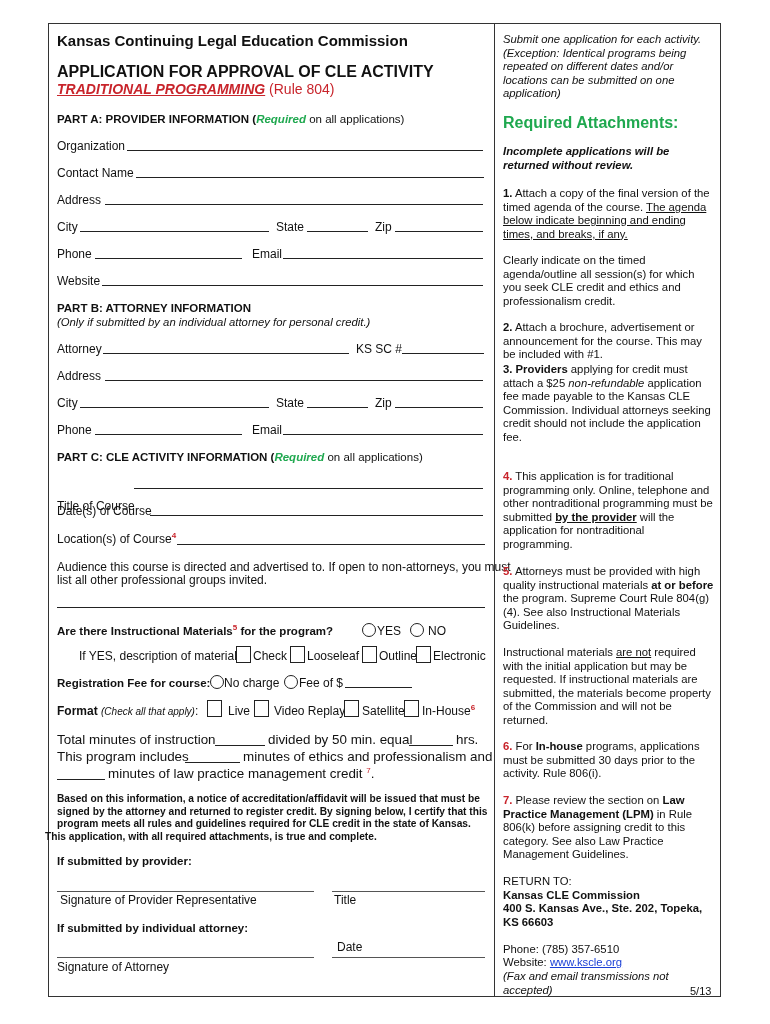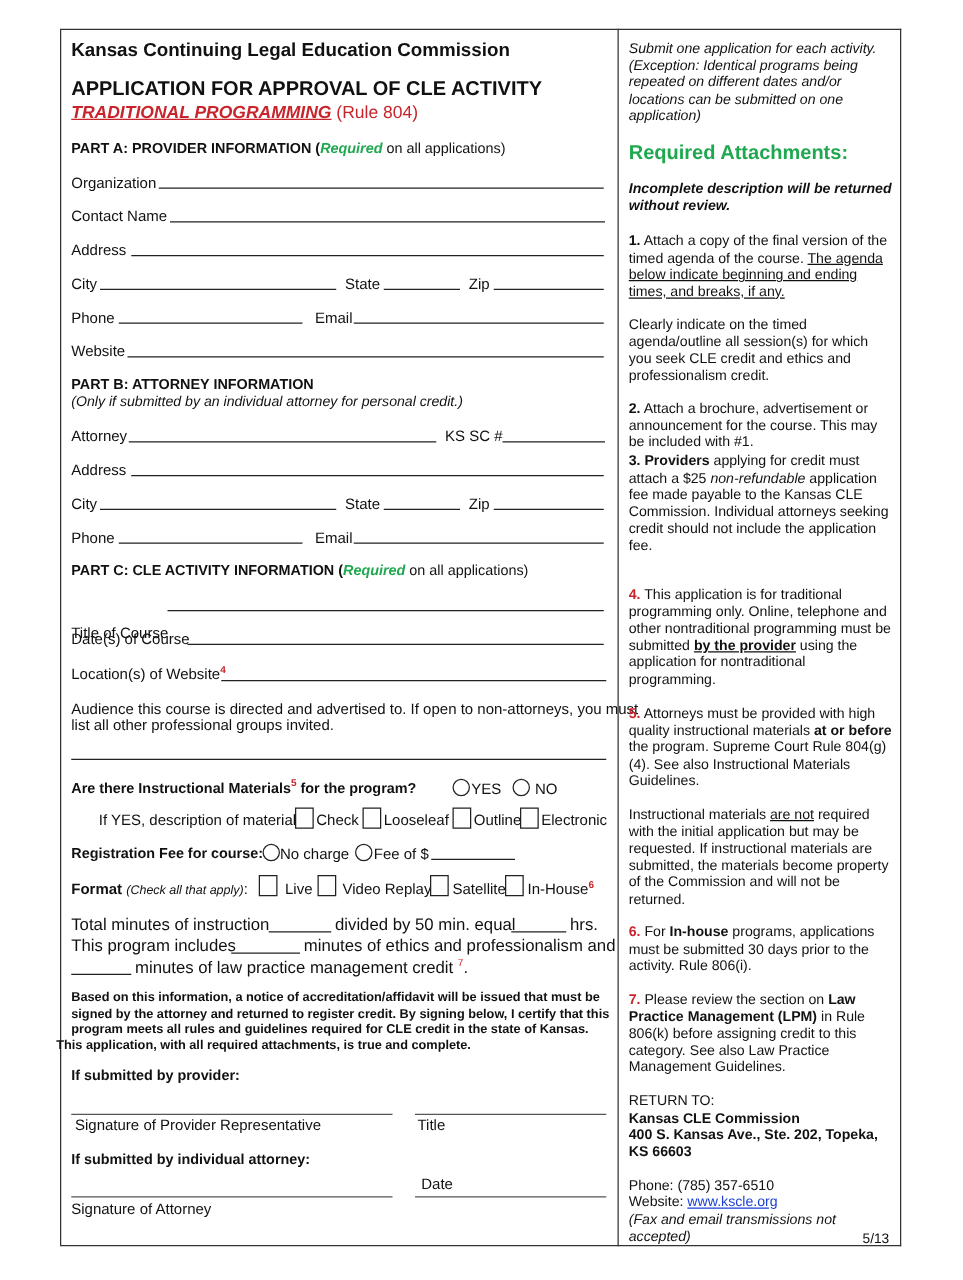--- a/index.html
+++ b/index.html
@@ -83,21 +83,21 @@
 <div class="line" style="left:283px;top:434px;width:200px;"></div>
 
 <div class="t bold" style="left:57px;top:450px;font-size:11.5px;"><span>PART C: CLE ACTIVITY INFORMATION (</span><span class="green it">Required</span><span style="font-weight:normal"> on all applications)</span></div>
 
 <div class="t" style="left:57px;top:477px;margin-top:22px;">Title of Course</div>
 <div class="line" style="left:134px;top:488px;width:349px;"></div>
 
 <div class="t" style="left:57px;top:504px;">Date(s) of Course</div>
 <div class="line" style="left:150px;top:515px;width:333px;"></div>
 
-<div class="t" style="left:57px;top:532px;"><span>Location(s) of Website</span><span class="sup red bold">4</span></div>
+<div class="t" style="left:57px;top:532px;"><span>Location(s) of Course</span><span class="sup red bold">4</span></div>
 <div class="line" style="left:177px;top:544px;width:308px;"></div>
 
 <div class="t" style="left:57px;top:560px;">Audience this course is directed and advertised to.  If open to non-attorneys, you must</div>
 <div class="t" style="left:57px;top:573px;">list all other professional groups invited.</div>
 <div class="line" style="left:57px;top:607px;width:428px;"></div>
 
 <div class="t bold" style="left:57px;top:624px;font-size:11.5px;"><span>Are there Instructional Materials</span><span class="sup red">5</span><span> for the program?</span></div>
 <div class="radio" style="left:362px;top:623px;"></div>
 <div class="t" style="left:377px;top:624px;">YES</div>
 <div class="radio" style="left:410px;top:623px;"></div>
@@ -155,30 +155,30 @@
 <div class="t" style="left:334px;top:893px;">Title</div>
 
 <div class="t bold" style="left:57px;top:921px;font-size:11.5px;">If submitted by individual attorney:</div>
 <div class="line" style="left:57px;top:957px;width:257px;border-bottom:1.5px solid #555;"></div>
 <div class="line" style="left:332px;top:957px;width:153px;border-bottom:1.5px solid #555;"></div>
 <div class="t" style="left:57px;top:960px;">Signature of Attorney</div>
 <div class="t" style="left:337px;top:940px;">Date</div>
 
 <div class="rt it" style="top:33px;">Submit one application for each activity. (Exception: Identical programs being repeated on different dates and/or locations can be submitted on one application)</div>
 <div class="rt green bold" style="top:114px;font-size:16px;line-height:18px;">Required Attachments:</div>
-<div class="rt it bold" style="top:145px;">Incomplete description will be returned without review.</div>
+<div class="rt it bold" style="top:145px;">Incomplete applications will be returned without review.</div>
 
 <div class="rt" style="top:187px;"><span class="bold">1.</span><span> Attach a copy of the final version of the timed agenda of the course.  </span><span class="u">The agenda below indicate beginning and ending times, and breaks, if any.</span></div>
 <div class="rt" style="top:254px;">Clearly indicate on the timed agenda/outline all session(s) for which you seek CLE credit and ethics and professionalism credit.</div>
 
 <div class="rt" style="top:321px;"><span class="bold">2.</span><span>  Attach a brochure, advertisement or announcement for the course.  This may be included with #1.</span></div>
 
 <div class="rt" style="top:363px;"><span class="bold">3.</span><span class="bold">  Providers</span><span> applying for credit must attach a $25 </span><span class="it">non-refundable</span><span> application fee made payable to the Kansas CLE Commission.  Individual attorneys seeking credit should not include the application fee.</span></div>
 
-<div class="rt" style="top:470px;"><span class="bold red">4.</span><span>  This application is for traditional programming only. Online, telephone and other nontraditional programming must be submitted </span><span class="bold u">by the provider</span><span> using the application for nontraditional programming.</span></div>
+<div class="rt" style="top:470px;"><span class="bold red">4.</span><span>  This application is for traditional programming only. Online, telephone and other nontraditional programming must be submitted </span><span class="bold u">by the provider</span><span> will the application for nontraditional programming.</span></div>
 
 <div class="rt" style="top:565px;"><span class="bold red">5.</span><span>  Attorneys must be provided with high quality instructional materials </span><span class="bold">at or before</span><span> the program.  Supreme Court Rule 804(g)(4).  See also Instructional Materials Guidelines.</span></div>
 
 <div class="rt" style="top:646px;"><span>Instructional materials </span><span class="u">are not</span><span> required with the initial application but may be requested. If instructional materials are submitted, the materials become property of the Commission and will not be returned.</span></div>
 
 <div class="rt" style="top:740px;"><span class="bold red">6.</span><span>  For </span><span class="bold">In-house</span><span> programs, applications must be submitted 30 days prior to the activity. Rule 806(i).</span></div>
 
 <div class="rt" style="top:794px;"><span class="bold red">7.</span><span>  Please review the section on </span><span class="bold">Law Practice Management (LPM)</span><span> in Rule 806(k) before assigning credit to this category. See also Law Practice Management Guidelines.</span></div>
 
 <div class="rt" style="top:875px;">RETURN TO:</div>

